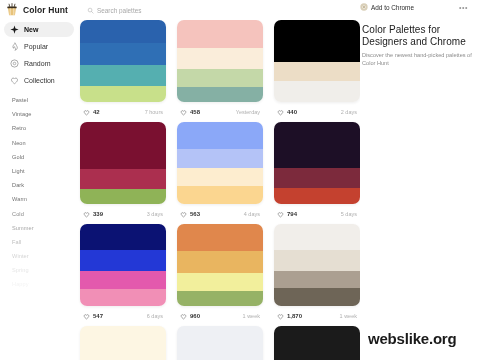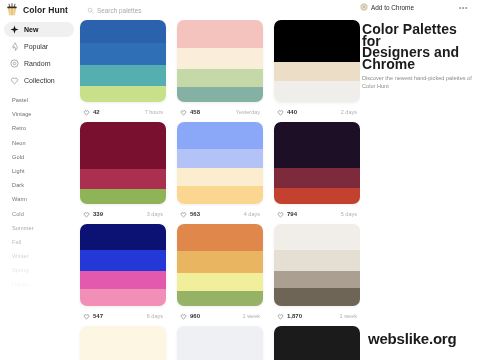--- a/index.html
+++ b/index.html
@@ -83,21 +83,21 @@
     height: 20px; padding: 0 3px;
   }
   .likes { display: flex; align-items: center; gap: 3px; cursor: pointer; }
   .heart-icon { width: 7px; height: 7px; display: block; }
   .like-count { font-size: 6px; font-weight: bold; color: #333; }
   .time { font-size: 5.5px; color: #b0b0b0; }
 
   
   .right-panel { position: absolute; top: 24px; left: 362px; width: 112px; }
   .panel-title {
-    font-size: 14px; font-weight: bold; color: #1b1b1b;
+    font-size: 10px; font-weight: normal; color: #1b1b1b;
     line-height: 11.5px; letter-spacing: .05px;
   }
   .panel-sub {
     margin-top: 5px; font-size: 5.6px; color: #8c8c8c; line-height: 7.5px;
   }
 
   .watermark {
     position: absolute; left: 368px; top: 330px;
     font-size: 15px; font-weight: bold; color: #1a1a1a;
     letter-spacing: -.2px; z-index: 9;

